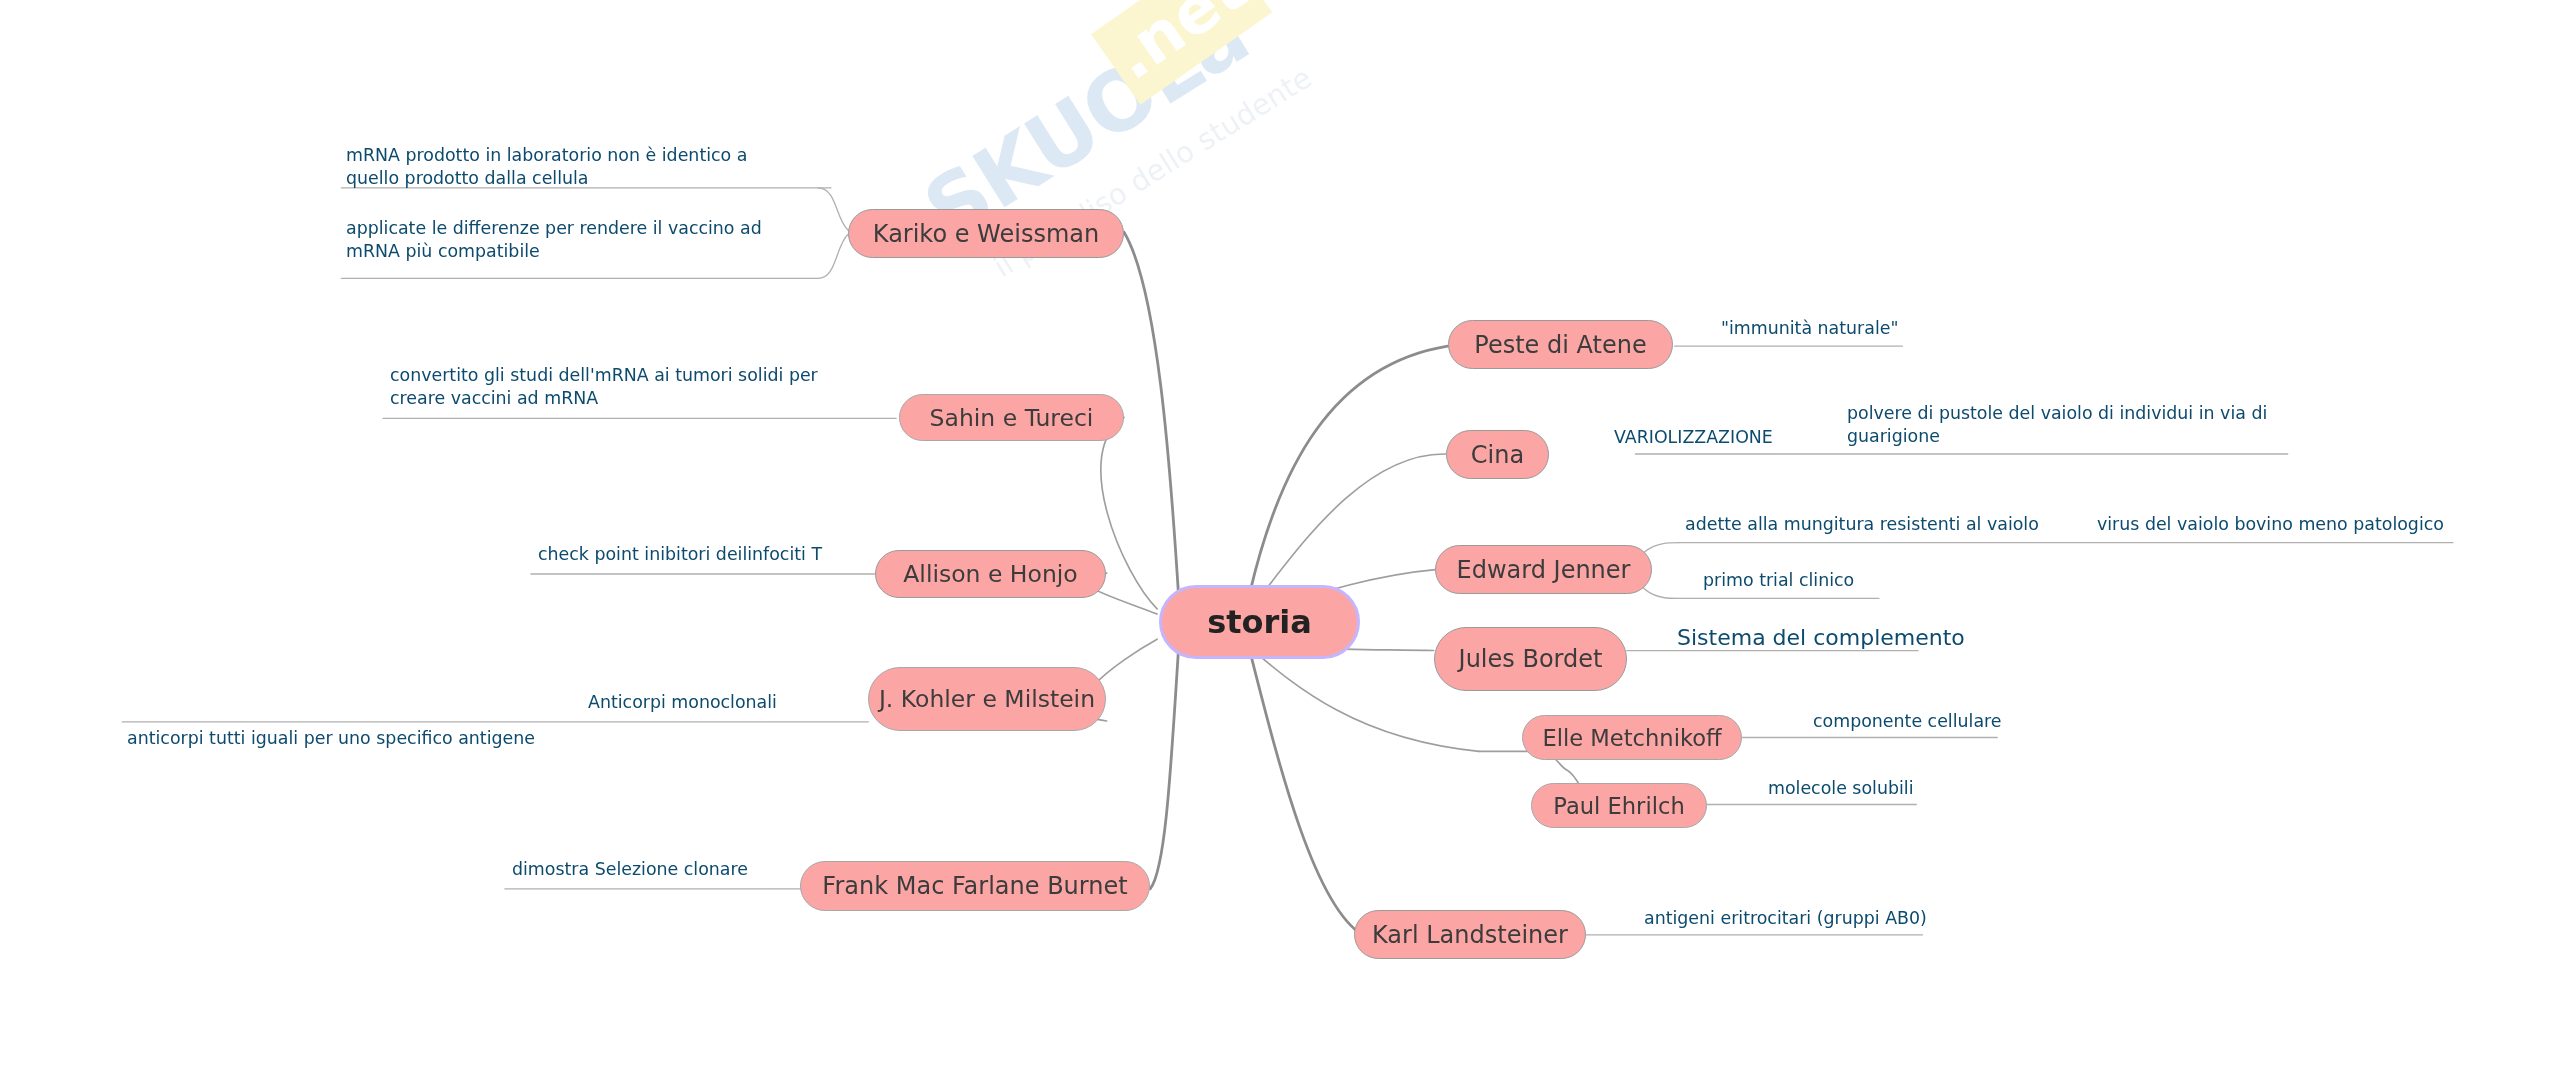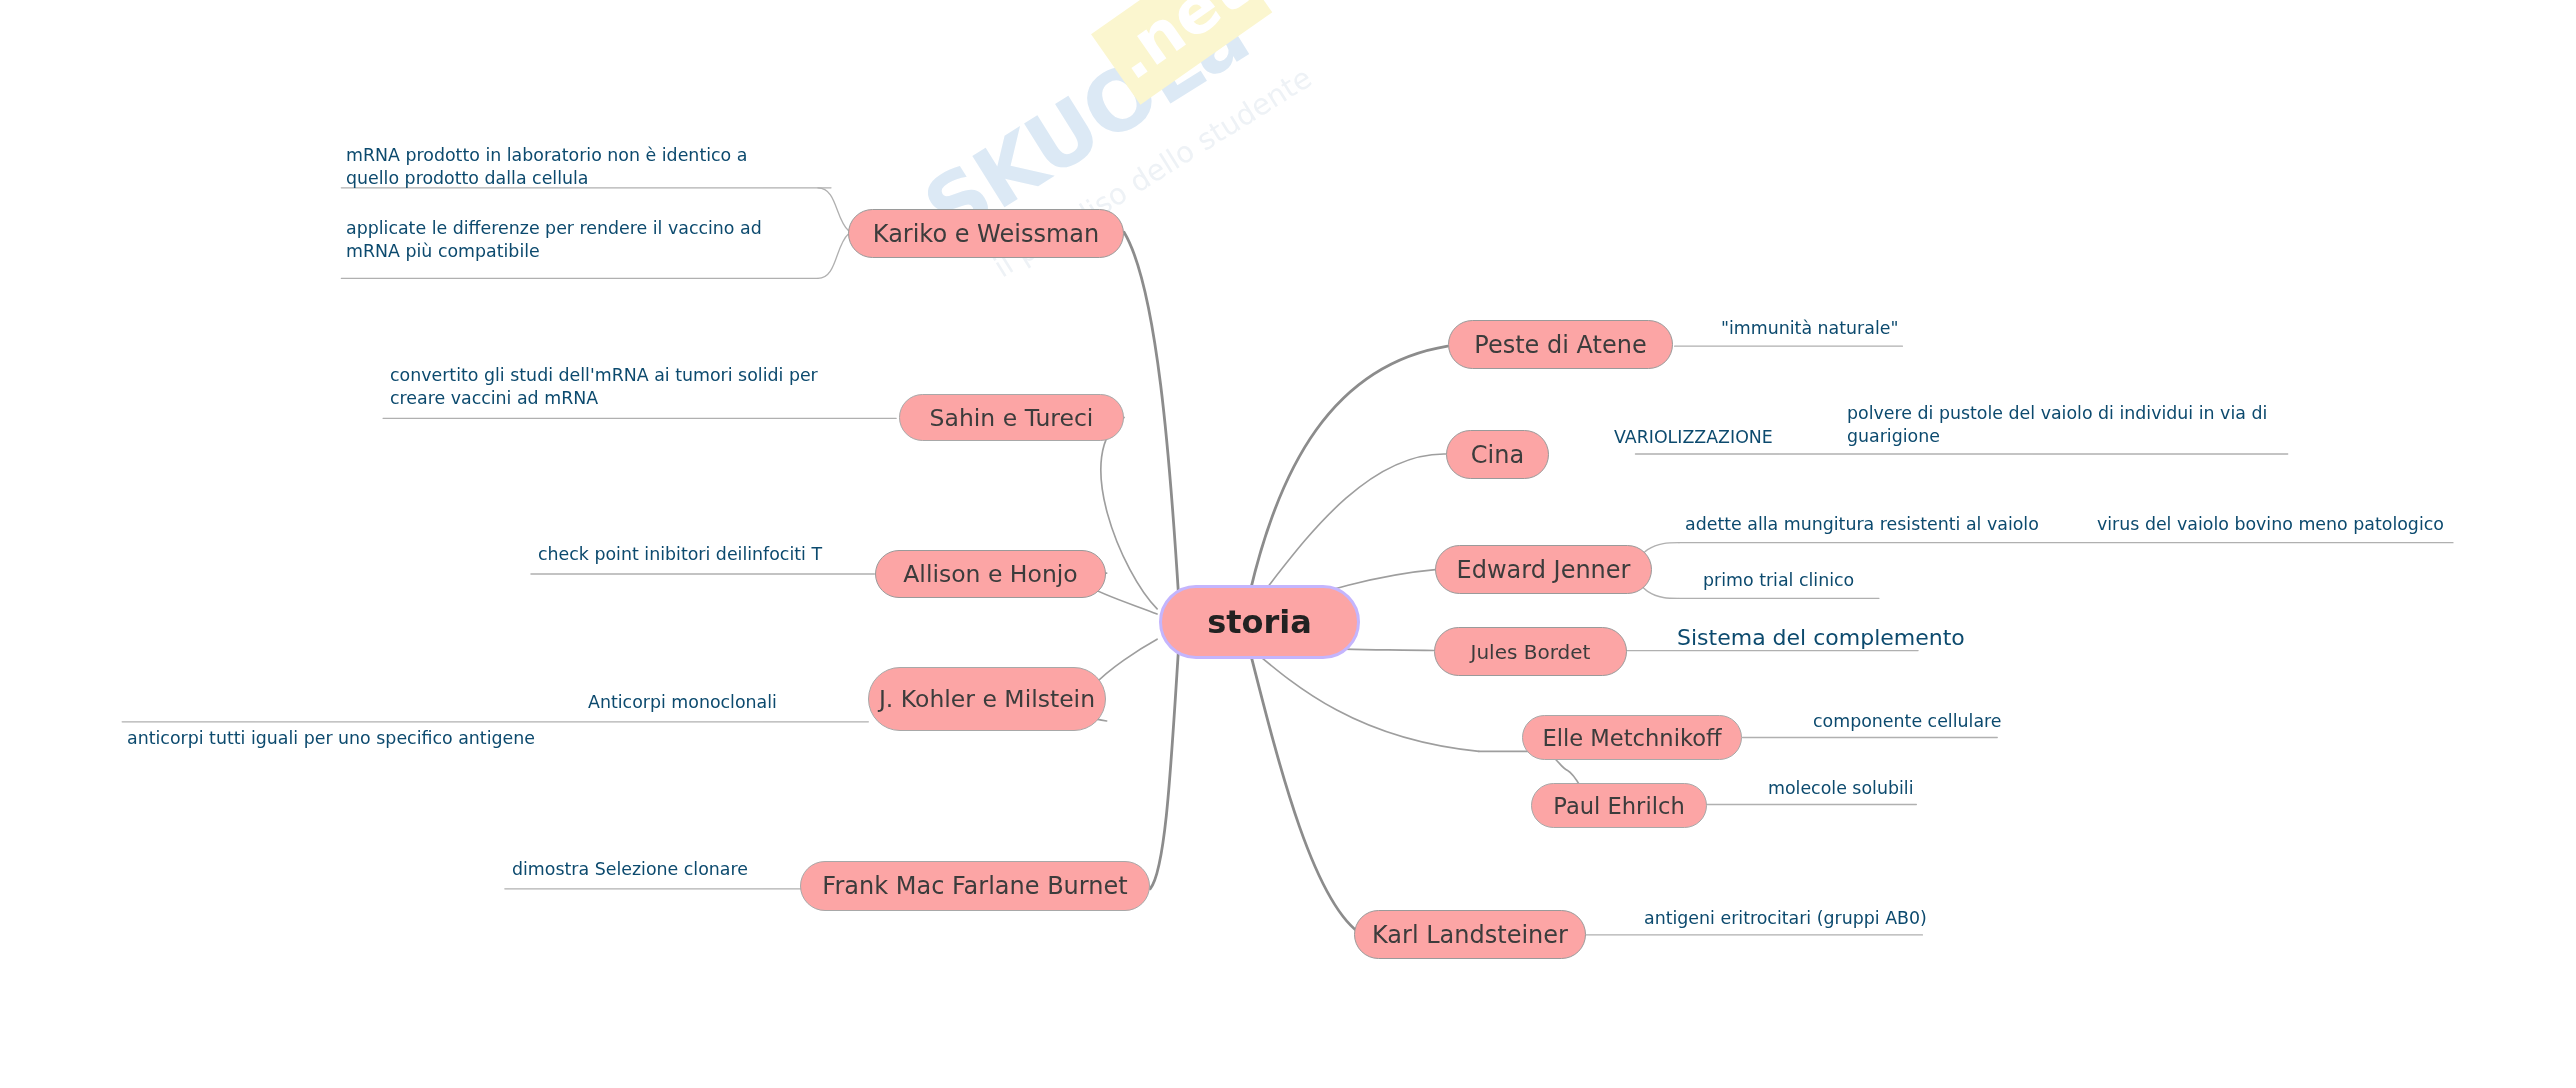--- a/index.html
+++ b/index.html
@@ -211,21 +211,21 @@
   </div>
 
   <div class="node" style="left:1446px; top:430px; width:103px; height:49px; font-size:24px;">
     <span>Cina</span>
   </div>
 
   <div class="node" style="left:1435px; top:545px; width:217px; height:49px; font-size:24px;">
     <span>Edward Jenner</span>
   </div>
 
-  <div class="node" style="left:1434px; top:627px; width:193px; height:49px; font-size:20px;text-align:center;">
+  <div class="node" style="left:1434px; top:627px; width:193px; height:64px; font-size:24px;text-align:center;">
     <span>Jules Bordet</span>
   </div>
 
   <div class="node thin" style="left:1522px; top:715px; width:220px; height:45px; font-size:22.6px;">
     <span>Elle Metchnikoff</span>
   </div>
 
   <div class="node thin" style="left:1531px; top:783px; width:176px; height:45px; font-size:22.6px;">
     <span>Paul Ehrilch</span>
   </div>

